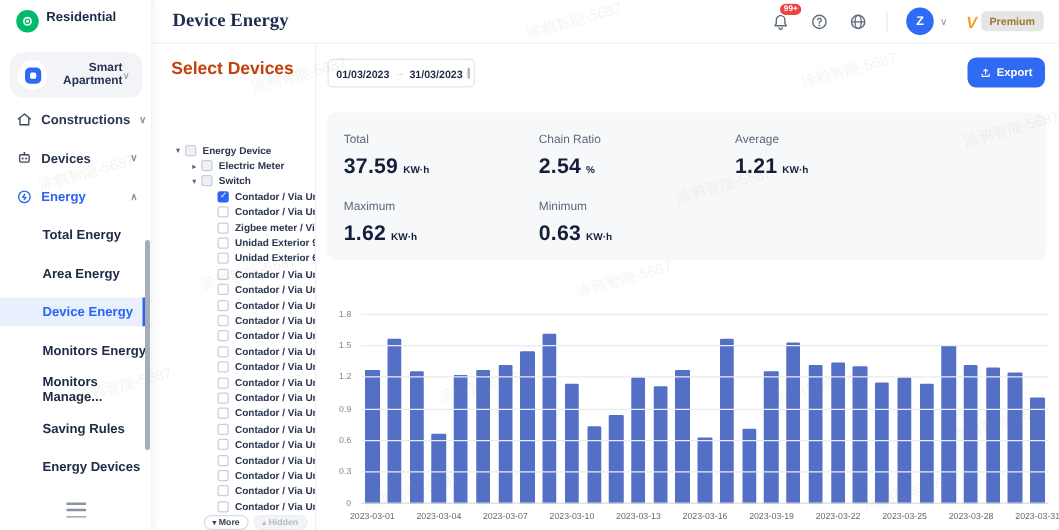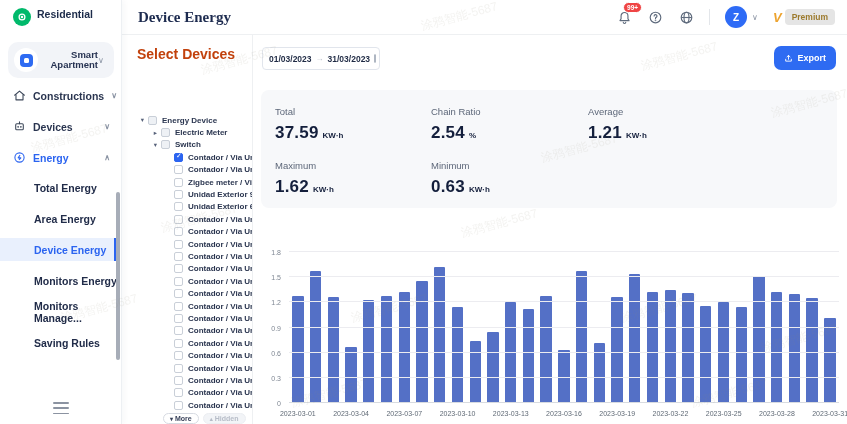--- a/index.html
+++ b/index.html
@@ -193,20 +193,21 @@
           <span class="chev">∧</span>
         </div>
       </div>
     <ul id="submenu">
         <li>Total Energy</li>
         <li>Area Energy</li>
         <li class="active">Device Energy</li>
         <li>Monitors Energy</li>
         <li>Monitors Manage...</li>
         <li>Saving Rules</li>
+        <li>Energy Devices</li>
       </ul>
 
     <div id="side-scrollbar"></div>
     <div id="collapse-btn">
         <i></i>
         <i></i>
         <i></i>
       </div>
   </div>
 

